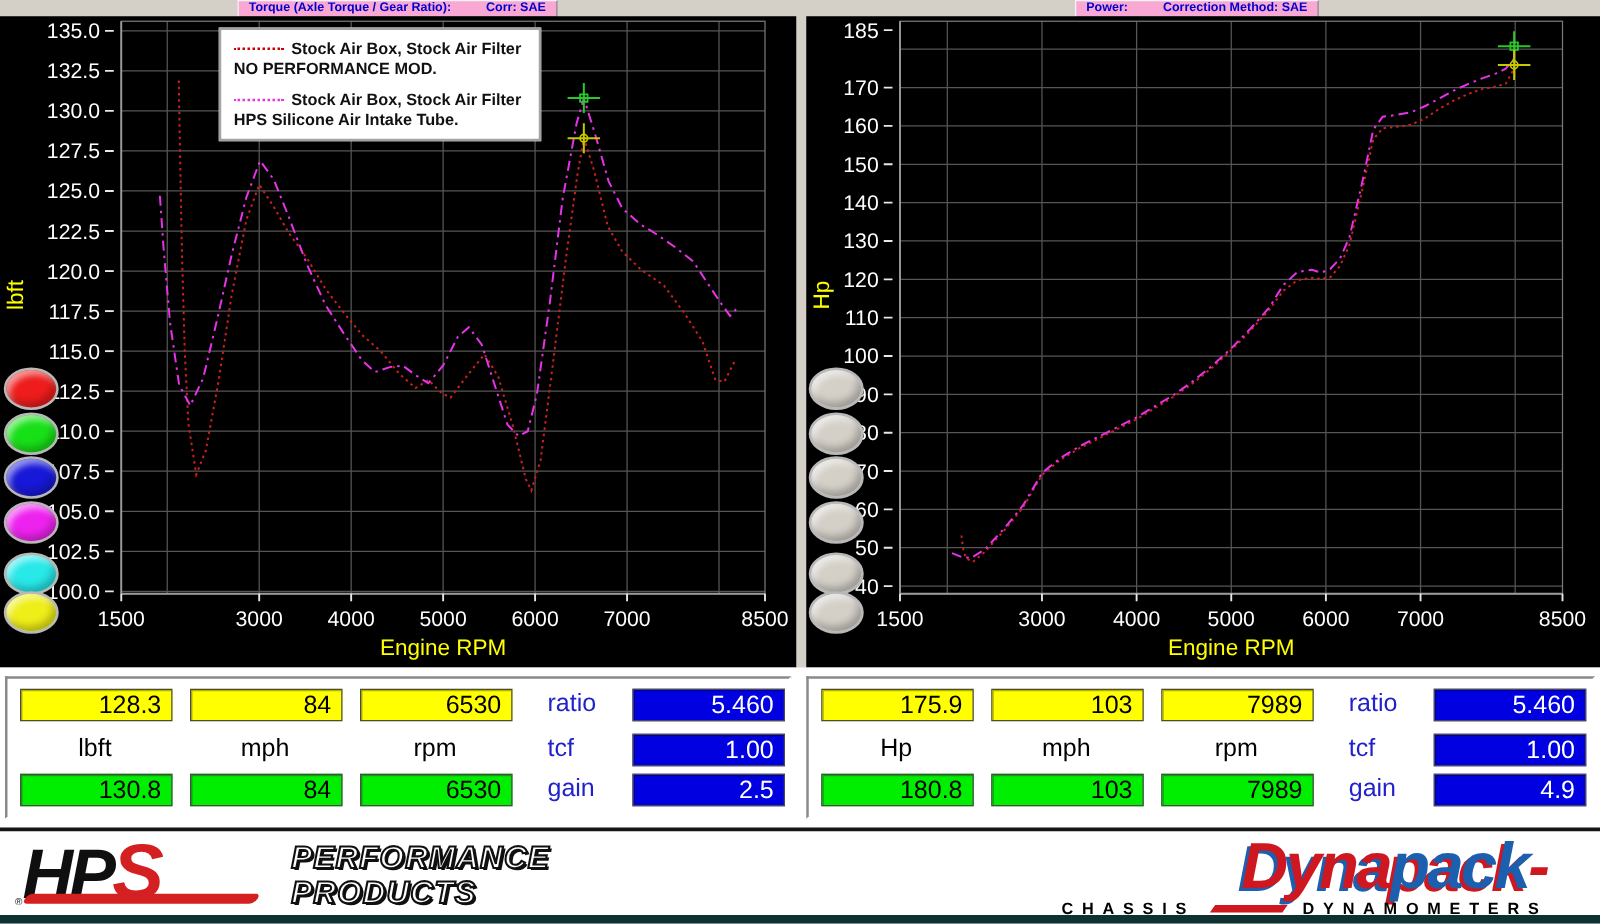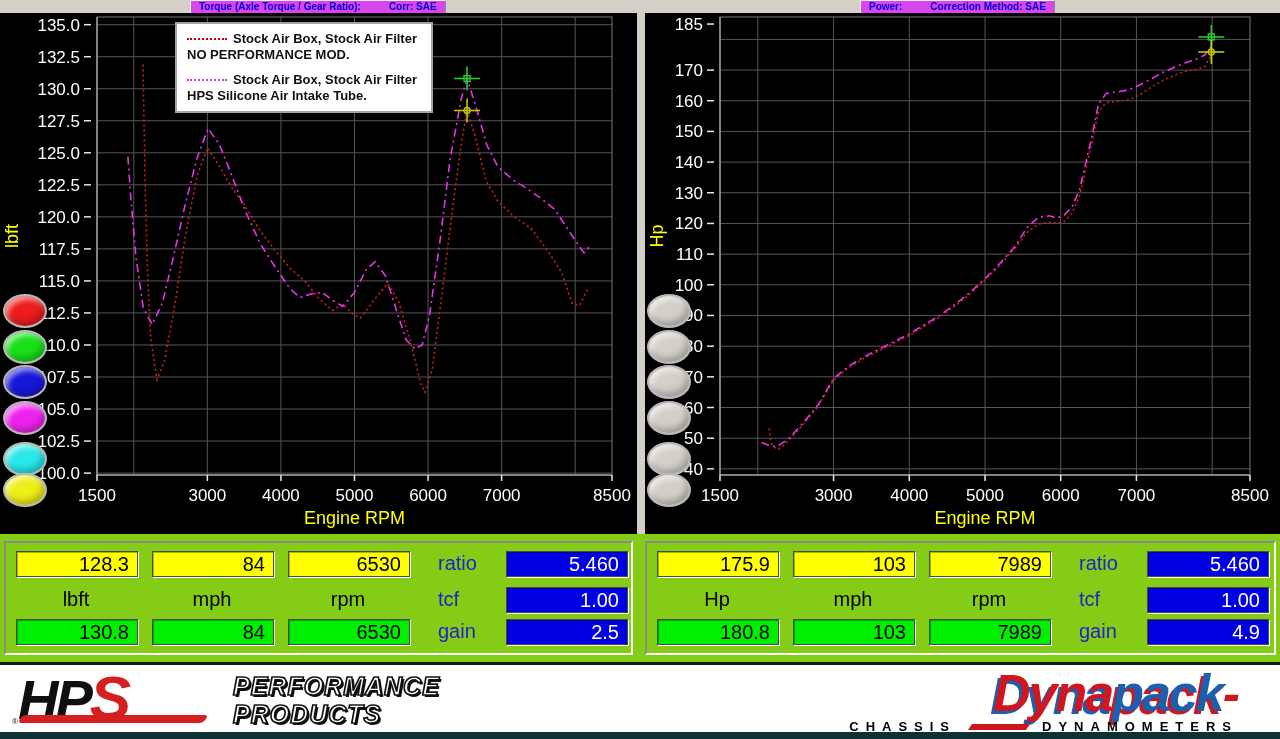--- a/index.html
+++ b/index.html
@@ -1,21 +1,21 @@
 <!DOCTYPE html>
 <html><head>
 <meta charset="utf-8">
 <style>
   html,body{margin:0;padding:0;background:#888;}
   .screen{position:relative;width:1280px;height:739px;background:#d4d0c8;
           font-family:"Liberation Sans", sans-serif;overflow:hidden;}
   
   .topstrip{position:absolute;left:0;top:0;width:1280px;height:13px;background:#d4d0c8;}
   .hchip{position:absolute;top:0;height:12px;line-height:12px;padding:0 8px;
-         background:#d946ef;border:1px solid;border-color:#f4f4f4 #8a8a8a #8a8a8a #f4f4f4;
+         background:#f9a8d4;border:1px solid;border-color:#f4f4f4 #8a8a8a #8a8a8a #f4f4f4;
          color:#0000cc;font-size:10px;font-weight:bold;white-space:nowrap;display:flex;gap:28px;}
   .hchip.left{left:190px;}
   .hchip.right{left:860px;}
   
   .panel{position:absolute;top:13px;height:521px;background:#000;}
   .panel.pl{left:0;width:637px;}
   .panel.pr{left:645px;width:710px;}
   .panel svg{position:absolute;left:0;top:0;}
   
   .legend{position:absolute;left:175px;top:9px;width:234px;background:#fff;
@@ -24,21 +24,21 @@
   .lrow{white-space:nowrap;}
   .lrow .sw{display:inline-block;width:40px;height:0;border-top:2px dotted #c00;
             vertical-align:3px;margin-right:6px;}
   .lrow .sw.mag{border-top-color:#e832e8;}
   .lrow2{margin-top:1px;}
   .lgap{height:10px;}
   
   .oval{position:absolute;width:40px;height:30px;border-radius:50%;
         border:2px solid #b8b8b8;box-shadow:inset -3px -4px 6px rgba(0,0,0,.25), inset 3px 4px 5px rgba(255,255,255,.55);}
   
-  .bstrip{position:absolute;left:0;top:534px;width:1280px;height:128px;background:#84cc16;}
+  .bstrip{position:absolute;left:0;top:534px;width:1280px;height:128px;background:#ffffff;}
   .grp{position:absolute;top:7px;height:110px;border:2px solid;border-color:#8a8a8a #ffffff #ffffff #8a8a8a;}
   .grp.gl{left:4px;width:625px;}
   .grp.gr{left:645px;width:627px;}
   .vbox{position:absolute;width:112px;height:24px;line-height:24px;text-align:right;
         padding-right:8px;font-size:20px;color:#000;border:1px solid #4a4a4a;
         box-shadow:inset 1px 1px 0 rgba(0,0,0,.3), 1px 1px 0 #ffffff;}
   .vbox.yellow{background:#ffff00;}
   .vbox.green{background:#00ef00;}
   .vbox.blue{background:#0000e0;color:#ffffff;}
   .r1{top:8px;} .r2{top:44px;} .r3{top:76px;}

